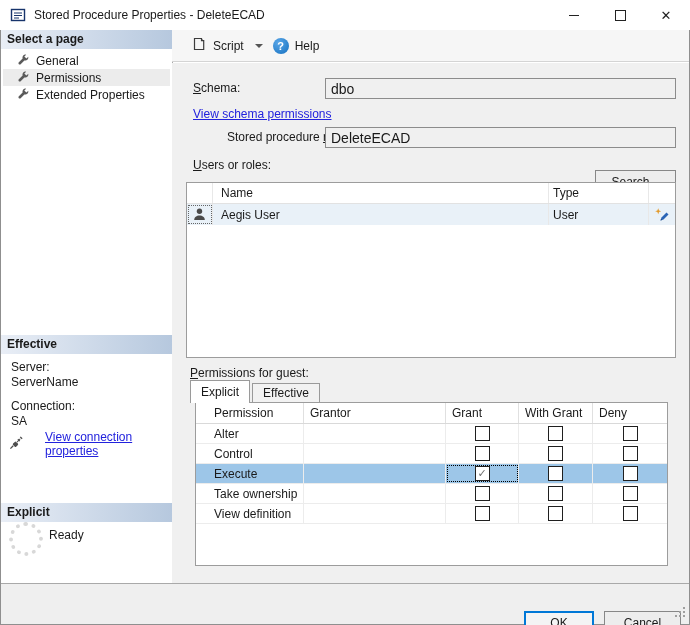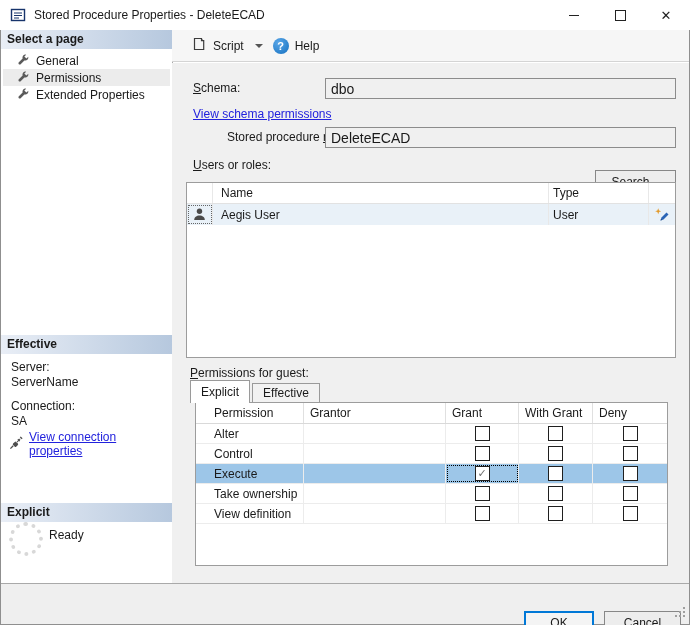--- a/index.html
+++ b/index.html
@@ -23,21 +23,21 @@
            border-right:1px solid #a8a8a8;box-sizing:content-box;}
   .sect-header{position:absolute;left:0;width:100%;height:19px;line-height:19px;font-weight:bold;
                padding-left:6px;box-sizing:border-box;
                background:linear-gradient(to right,var(--hdr1,#e9eef6),var(--hdr2,#b6c8de));}
   .hdr-page{top:0;} .hdr-conn{top:305px;} .hdr-prog{top:473px;}
   .page-items{position:absolute;top:22px;left:2px;right:2px;}
   .page-item{height:17px;display:flex;align-items:center;padding-left:14px;gap:6px;cursor:default;}
   .page-item.selected{background:#ececec;}
   .conn-body{position:absolute;top:330px;left:10px;line-height:15px;}
   .conn-gap{height:9px;}
-  .conn-link{position:absolute;top:400px;left:8px;display:flex;align-items:center;gap:5px;}
+  .conn-link{position:absolute;top:400px;left:8px;display:flex;align-items:center;gap:21px;}
   .spinner{position:absolute;top:492px;left:8px;width:26px;height:26px;border:4px dotted #d8d8d8;border-radius:50%;}
   .ready-text{position:absolute;top:498px;left:48px;}
 
   
   .toolbar{position:absolute;left:172px;top:30px;right:1px;height:32px;background:#f6f6f6;
            border-bottom:1px solid #d4d4d4;box-sizing:border-box;display:flex;align-items:center;
            padding-left:14px;}
   .tool-btn{display:flex;align-items:center;gap:6px;padding:4px 5px;cursor:default;}
   .caret{width:0;height:0;border-left:4px solid transparent;border-right:4px solid transparent;
          border-top:4px solid #555;margin-left:5px;}

